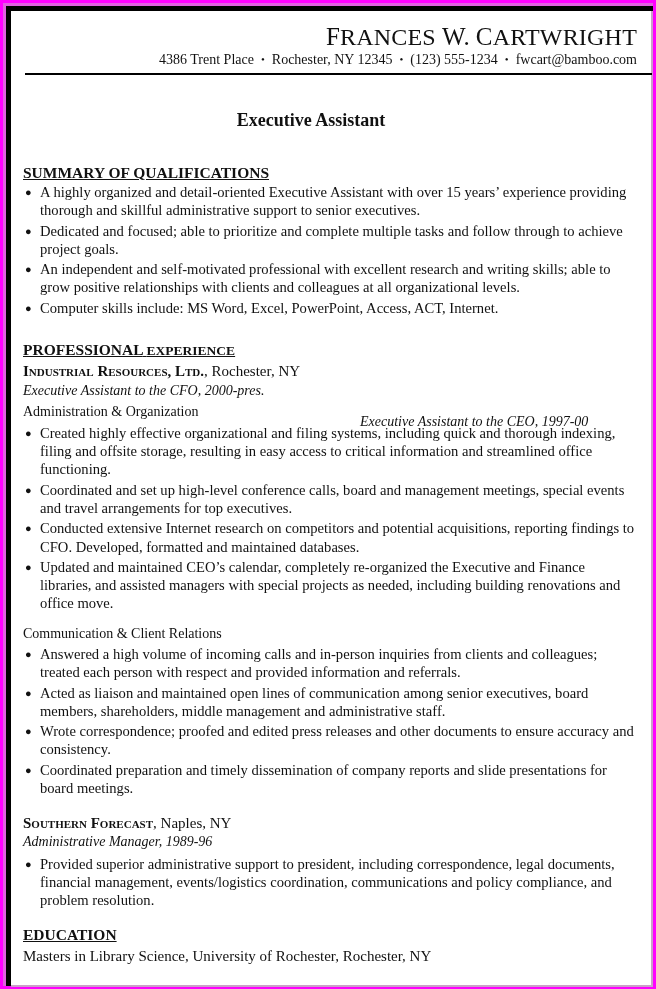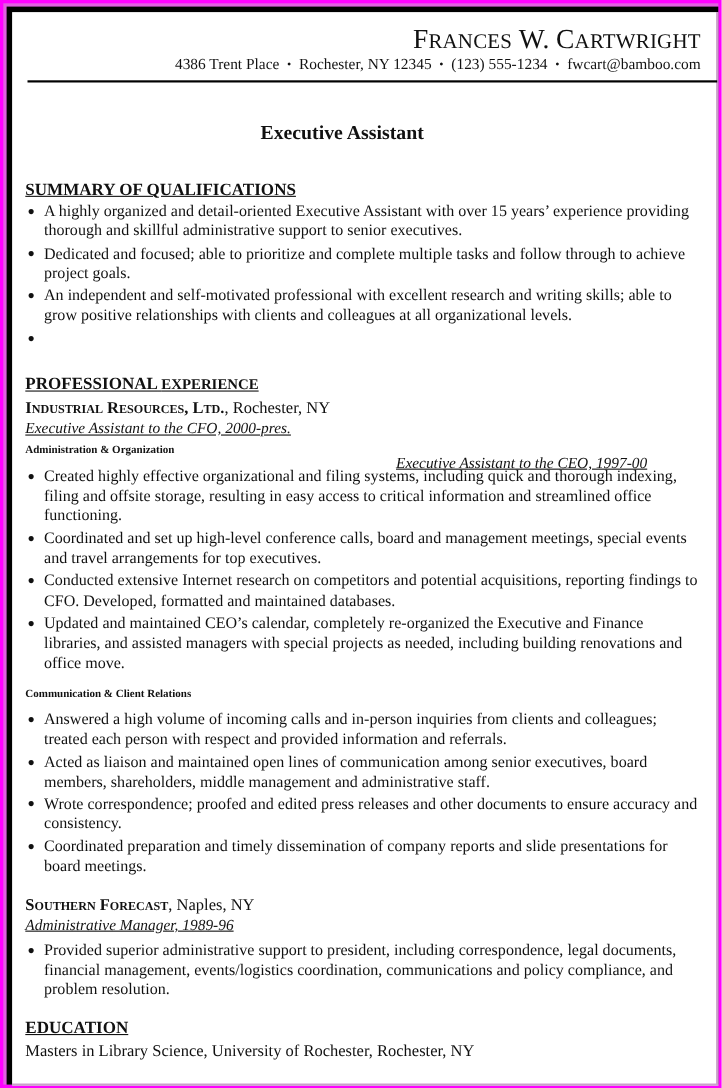--- a/index.html
+++ b/index.html
@@ -20,37 +20,37 @@
     .page {
       position: absolute; left: 5px; top: 5px; width: 642px; height: 976px;
       background: #fff;
       box-shadow: inset -2px -2px 0 #c9a0c9;
     }
     .abs { position: absolute; white-space: nowrap; }
     .name {
       right: 16px; top: 12px; font-size: 23px; font-weight: normal; letter-spacing: 0.2px;
     }
     .name .big { font-size: 25px; }
-    .name .sc { font-size: 19px; font-family: Liberation Serif, serif; }
+    .name .sc { font-size: 24px; font-family: Liberation Serif, serif; }
     .contact {
       right: 16px; top: 41px; font-size: 14px;
     }
     .contact .sep { margin: 0 7px; font-size: 11px; position: relative; top: -1px; }
     .rule {
       position: absolute; left: 14px; width: 627px; top: 62px; height: 2px; background: #000;
     }
     .title {
       left: 0; width: 600px; text-align: center; top: 99px; font-size: 18px; font-weight: bold;
     }
     .h-section { left: 12px; font-size: 15.5px; font-weight: bold; text-decoration: underline; }
     .h-section .sm { font-size: 13.5px; }
     .company { left: 12px; font-size: 15px; }
     .company .cname { font-weight: bold; font-variant: small-caps; }
-    .role { left: 12px; font-size: 14px; font-style: italic; text-decoration: underline; }
-    .sub-h { left: 12px; font-size: 10px; font-weight: bold; }
+    .role { left: 12px; font-size: 14px; font-style: italic; }
+    .sub-h { left: 12px; font-size: 14px; font-weight: normal; }
     .list { position: absolute; left: 12px; width: 612px; margin: 0; padding: 0; list-style: none; }
     .list li {
       position: relative; padding-left: 17px; font-size: 14.6px; line-height: 18.2px; margin-bottom: 2.2px;
     }
     .list li .bullet {
       position: absolute; left: 2px; top: 0; font-size: 11px;
     }
     .edu { left: 12px; font-size: 15px; }
   </style>
 </head>
@@ -72,21 +72,21 @@
 
       <div class="rule"></div>
 
       <div class="abs title">Executive Assistant</div>
 
       <div class="abs h-section" style="top:153px;">SUMMARY OF QUALIFICATIONS</div>
       <ul class="list" style="top:172px;">
         <li><span class="bullet">●</span><span>A highly organized and detail-oriented Executive Assistant with over 15 years’ experience providing thorough and skillful administrative support to senior executives.</span></li>
         <li><span class="bullet">●</span><span>Dedicated and focused; able to prioritize and complete multiple tasks and follow through to achieve project goals.</span></li>
         <li><span class="bullet">●</span><span>An independent and self-motivated professional with excellent research and writing skills; able to grow positive relationships with clients and colleagues at all organizational levels.</span></li>
-        <li><span class="bullet">●</span></li>
+        <li><span class="bullet">●</span><span>Computer skills include: MS Word, Excel, PowerPoint, Access, ACT, Internet.</span></li>
       </ul>
 
       <div class="abs company" style="top:352px;">
         <span class="cname">Industrial Resources, Ltd.</span><span>, Rochester, NY</span>
       </div>
 
       <div class="abs h-section" style="top:330px;">
         <span>PROFESSIONAL</span>
         <span class="sm">EXPERIENCE</span>
       </div>

